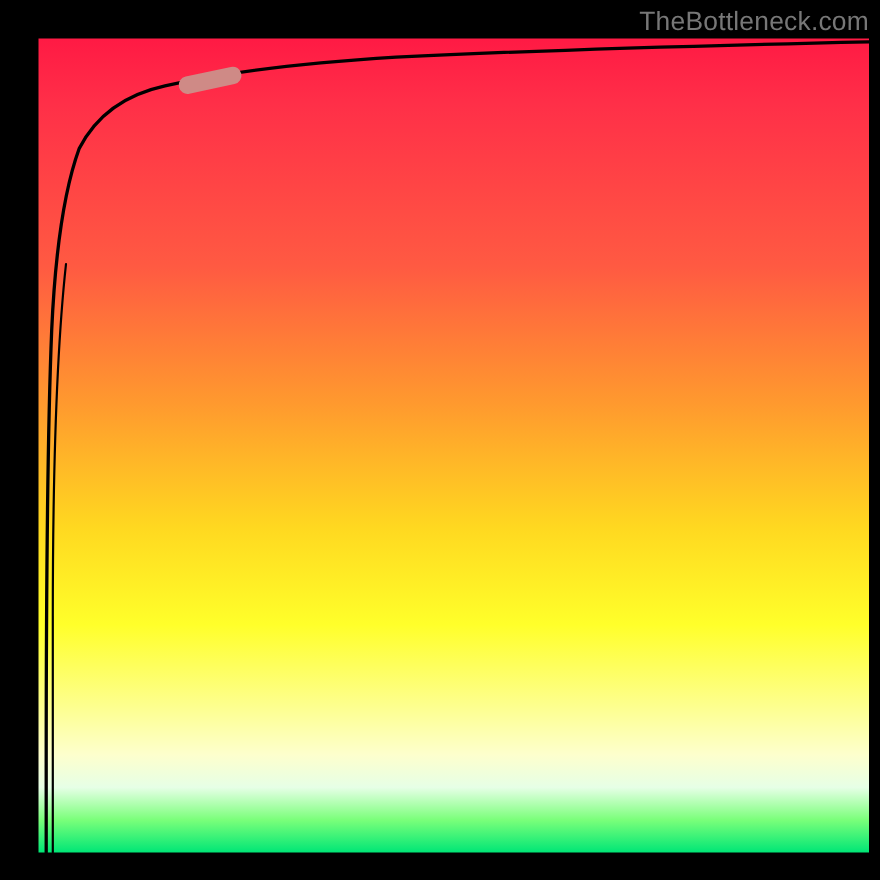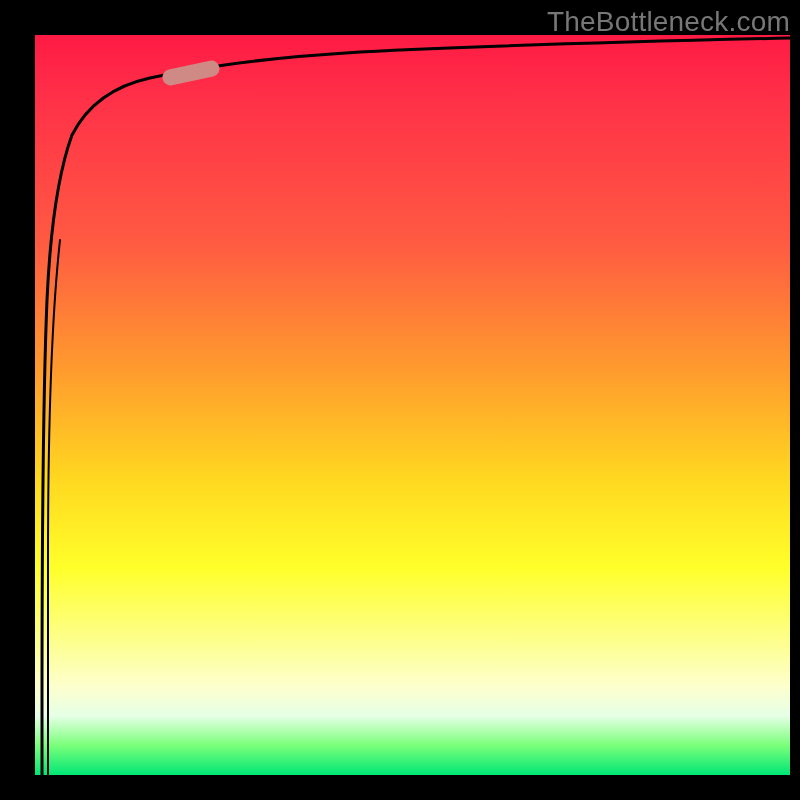--- a/index.html
+++ b/index.html
@@ -36,21 +36,21 @@
       #e6ffe6 92%,
       #7aff7a 96%,
       #00e676 100%
     );
   }
   .watermark {
     position: absolute;
     top: 6px;
     right: 10px;
     color: #777;
-    font-size: 28px;
+    font-size: 24px;
     letter-spacing: 0.2px;
     font-weight: 400;
     user-select: none;
   }
   svg.curve {
     position: absolute;
     left: 0;
     top: 0;
     width: 800px;
     height: 800px;

